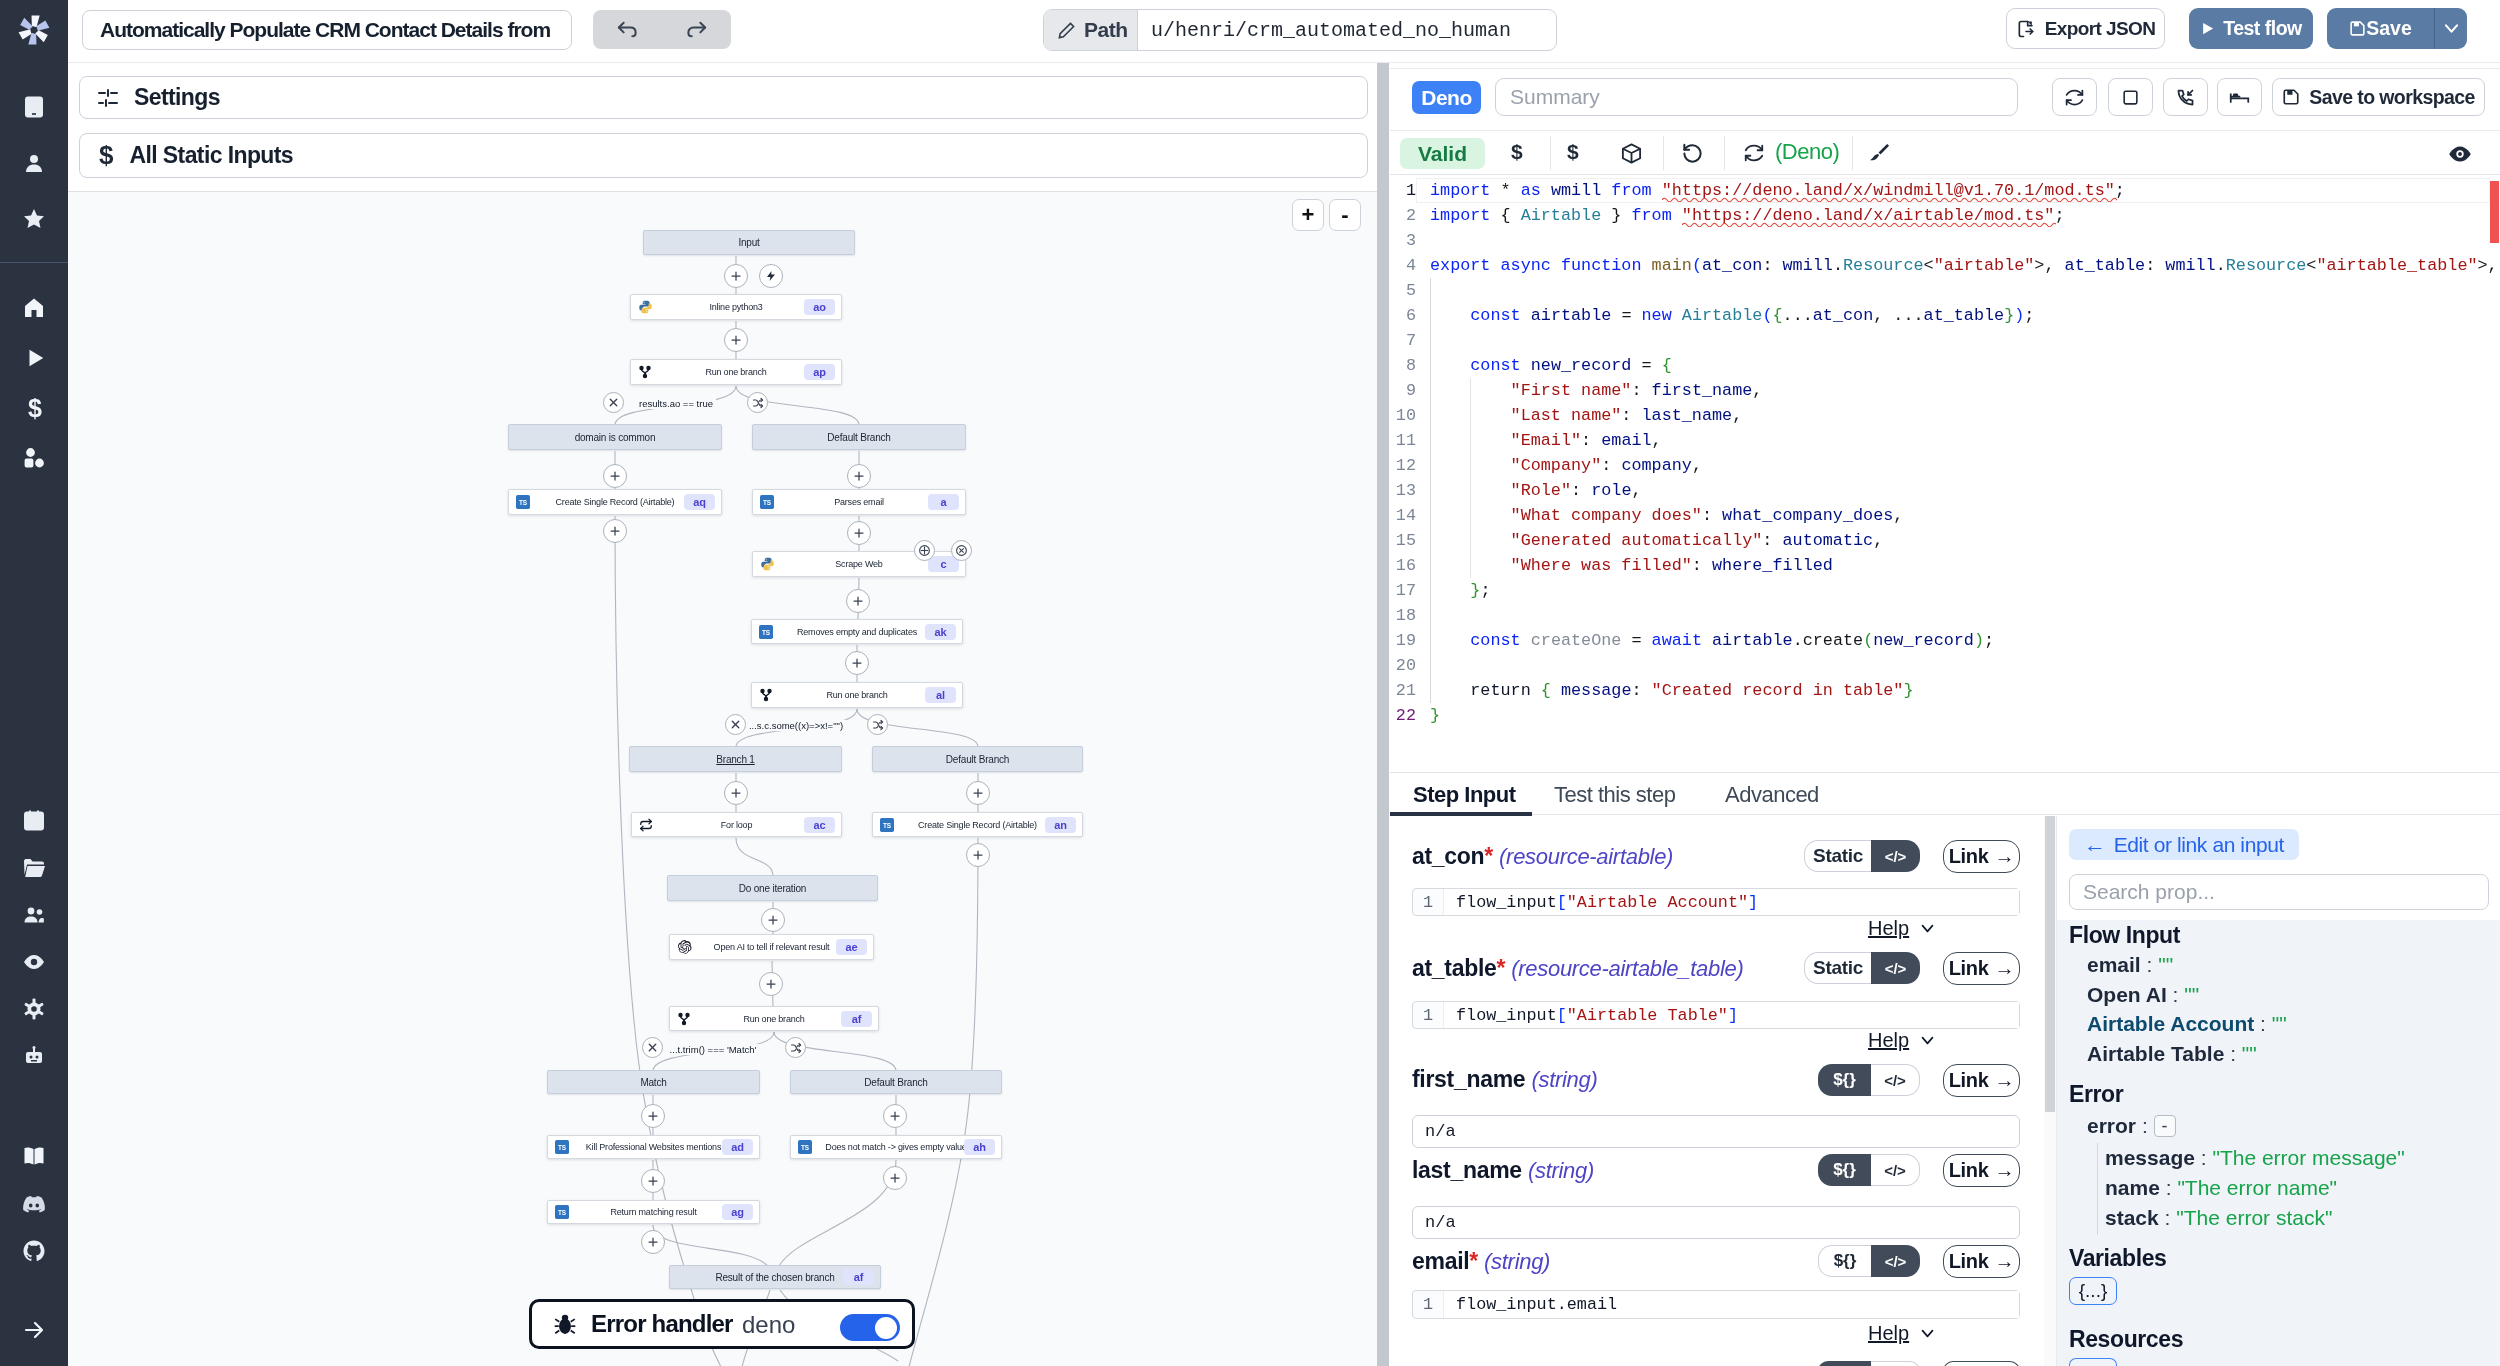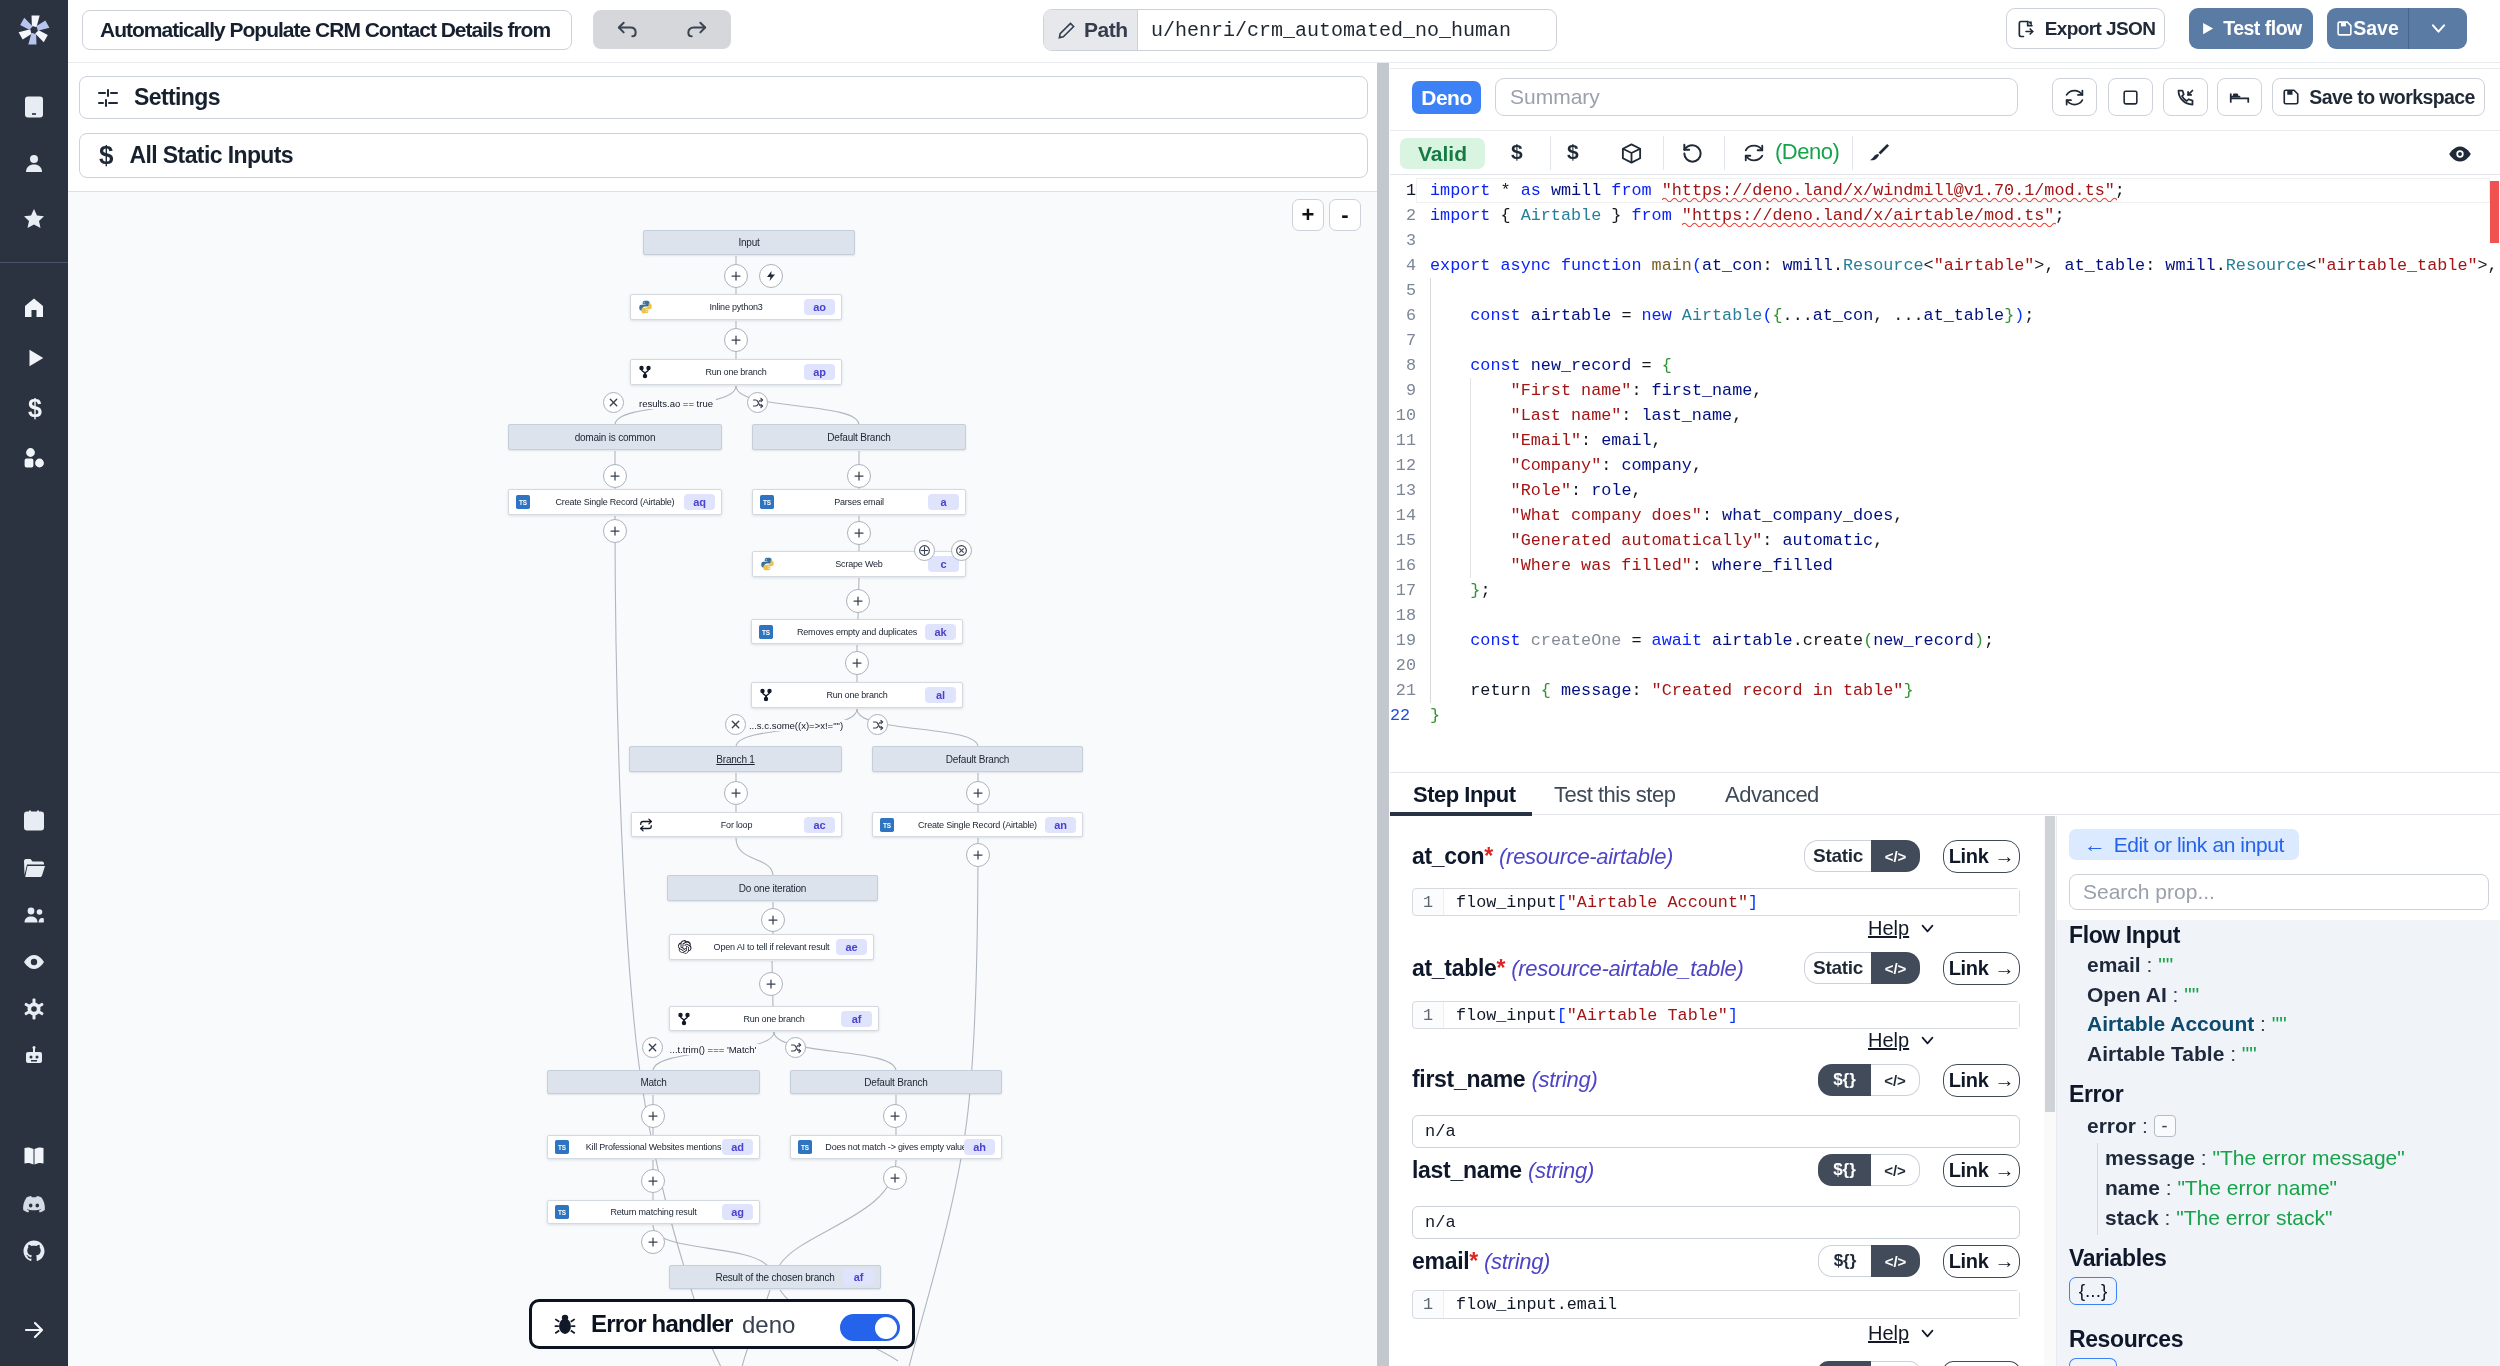--- a/index.html
+++ b/index.html
@@ -154,21 +154,21 @@
     </svg>
   <span style="font-size:19px;font-weight:bold;color:#1f2937;letter-spacing:-0.6px;">Export JSON</span>
 </div>
 <div class="abs flex" style="left:2189px;top:8px;width:124px;height:41px;background:#5a7ba3;border-radius:9px;justify-content:center;gap:8px;">
   <svg width="15" height="15" viewBox="0 0 24 24" fill="#fff">
       <path d="M5 3 L21 12 L5 21 Z"></path>
     </svg>
   <span style="font-size:19.5px;font-weight:bold;color:#fff;letter-spacing:-0.5px;">Test flow</span>
 </div>
 <div class="abs flex" style="left:2327px;top:8px;width:140px;height:41px;background:#5a7ba3;border-radius:9px;">
-  <div class="flex" style="width:82px;justify-content:center;border-right:1px solid #47648a;height:100%;">
+  <div class="flex" style="width:108px;justify-content:center;border-right:1px solid #47648a;height:100%;">
     <svg width="17" height="17" viewBox="0 0 24 24" fill="none" stroke="#fff" stroke-width="2.2" stroke-linejoin="round">
         <path d="M19 21 L5 21 C3.9 21 3 20.1 3 19 L3 5 C3 3.9 3.9 3 5 3 L16 3 L21 8 L21 19 C21 20.1 20.1 21 19 21 Z"></path>
         <path d="M7 3 L7 9 L14 9 L14 3" fill="#fff" stroke="none"></path>
       </svg>
     <span style="font-size:19.5px;font-weight:bold;color:#fff;">Save</span>
   </div>
   <div class="flex" style="flex:1;justify-content:center;">
     <svg width="19" height="19" viewBox="0 0 24 24" fill="none" stroke="#fff" stroke-width="2.6" stroke-linecap="round" stroke-linejoin="round">
         <polyline points="5,8 12,16 19,8"></polyline>
       </svg>
@@ -615,21 +615,21 @@
 <div class="abs" style="left:0;top:378px;width:26px;height:25px;line-height:25px;text-align:right;color:#7c8696;font-size:16.8px;">16</div>
 <div class="abs" style="left:40px;top:378px;height:25px;line-height:25px;white-space:pre;">        <span style="color:#a31515">"Where was filled"</span><span style="color:#16181d">: </span><span style="color:#001080">where_filled</span></div>
 <div class="abs" style="left:0;top:403px;width:26px;height:25px;line-height:25px;text-align:right;color:#7c8696;font-size:16.8px;">17</div>
 <div class="abs" style="left:40px;top:403px;height:25px;line-height:25px;white-space:pre;">    <span style="color:#319331">}</span><span style="color:#16181d">;</span></div>
 <div class="abs" style="left:0;top:428px;width:26px;height:25px;line-height:25px;text-align:right;color:#7c8696;font-size:16.8px;">18</div>
 <div class="abs" style="left:0;top:453px;width:26px;height:25px;line-height:25px;text-align:right;color:#7c8696;font-size:16.8px;">19</div>
 <div class="abs" style="left:40px;top:453px;height:25px;line-height:25px;white-space:pre;">    <span style="color:#0b24f5">const </span><span style="color:#848b98">createOne </span><span style="color:#16181d">= </span><span style="color:#0b24f5">await </span><span style="color:#001080">airtable</span><span style="color:#16181d">.</span><span style="color:#16181d">create</span><span style="color:#319331">(</span><span style="color:#001080">new_record</span><span style="color:#319331">)</span><span style="color:#16181d">;</span></div>
 <div class="abs" style="left:0;top:478px;width:26px;height:25px;line-height:25px;text-align:right;color:#7c8696;font-size:16.8px;">20</div>
 <div class="abs" style="left:0;top:503px;width:26px;height:25px;line-height:25px;text-align:right;color:#7c8696;font-size:16.8px;">21</div>
 <div class="abs" style="left:40px;top:503px;height:25px;line-height:25px;white-space:pre;">    <span style="color:#0f172a">return </span><span style="color:#319331">{ </span><span style="color:#001080">message</span><span style="color:#16181d">: </span><span style="color:#a31515">"Created record in table"</span><span style="color:#319331">}</span></div>
-<div class="abs" style="left:0;top:528px;width:26px;height:25px;line-height:25px;text-align:left;color:#1d4ed8;font-size:16.8px;">22</div>
+<div class="abs" style="left:0;top:528px;width:26px;height:25px;line-height:25px;text-align:right;color:#701a75;font-size:16.8px;">22</div>
 <div class="abs" style="left:40px;top:528px;height:25px;line-height:25px;white-space:pre;"><span style="color:#319331">}</span></div>
 <svg class="abs" style="left:272px;top:22px" width="455" height="5" viewBox="0 0 455 5" fill="none" stroke="#e4453a" stroke-width="1.1">
       <path d="M0 3 q2.5 -3.5 5 0 t5 0 q2.5 -3.5 5 0 t5 0 q2.5 -3.5 5 0 t5 0 q2.5 -3.5 5 0 t5 0 q2.5 -3.5 5 0 t5 0 q2.5 -3.5 5 0 t5 0 q2.5 -3.5 5 0 t5 0 q2.5 -3.5 5 0 t5 0 q2.5 -3.5 5 0 t5 0 q2.5 -3.5 5 0 t5 0 q2.5 -3.5 5 0 t5 0 q2.5 -3.5 5 0 t5 0 q2.5 -3.5 5 0 t5 0 q2.5 -3.5 5 0 t5 0 q2.5 -3.5 5 0 t5 0 q2.5 -3.5 5 0 t5 0 q2.5 -3.5 5 0 t5 0 q2.5 -3.5 5 0 t5 0 q2.5 -3.5 5 0 t5 0 q2.5 -3.5 5 0 t5 0 q2.5 -3.5 5 0 t5 0 q2.5 -3.5 5 0 t5 0 q2.5 -3.5 5 0 t5 0 q2.5 -3.5 5 0 t5 0 q2.5 -3.5 5 0 t5 0 q2.5 -3.5 5 0 t5 0 q2.5 -3.5 5 0 t5 0 q2.5 -3.5 5 0 t5 0 q2.5 -3.5 5 0 t5 0 q2.5 -3.5 5 0 t5 0 q2.5 -3.5 5 0 t5 0 q2.5 -3.5 5 0 t5 0 q2.5 -3.5 5 0 t5 0 q2.5 -3.5 5 0 t5 0 q2.5 -3.5 5 0 t5 0 q2.5 -3.5 5 0 t5 0 q2.5 -3.5 5 0 t5 0 q2.5 -3.5 5 0 t5 0 q2.5 -3.5 5 0 t5 0 q2.5 -3.5 5 0 t5 0 q2.5 -3.5 5 0 t5 0 q2.5 -3.5 5 0 t5 0 q2.5 -3.5 5 0 t5 0 q2.5 -3.5 5 0 t5 0 q2.5 -3.5 5 0 t5 0 q2.5 -3.5 5 0 t5 0"></path>
     </svg>
 <svg class="abs" style="left:292px;top:47px" width="374" height="5" viewBox="0 0 374 5" fill="none" stroke="#e4453a" stroke-width="1.1">
       <path d="M0 3 q2.5 -3.5 5 0 t5 0 q2.5 -3.5 5 0 t5 0 q2.5 -3.5 5 0 t5 0 q2.5 -3.5 5 0 t5 0 q2.5 -3.5 5 0 t5 0 q2.5 -3.5 5 0 t5 0 q2.5 -3.5 5 0 t5 0 q2.5 -3.5 5 0 t5 0 q2.5 -3.5 5 0 t5 0 q2.5 -3.5 5 0 t5 0 q2.5 -3.5 5 0 t5 0 q2.5 -3.5 5 0 t5 0 q2.5 -3.5 5 0 t5 0 q2.5 -3.5 5 0 t5 0 q2.5 -3.5 5 0 t5 0 q2.5 -3.5 5 0 t5 0 q2.5 -3.5 5 0 t5 0 q2.5 -3.5 5 0 t5 0 q2.5 -3.5 5 0 t5 0 q2.5 -3.5 5 0 t5 0 q2.5 -3.5 5 0 t5 0 q2.5 -3.5 5 0 t5 0 q2.5 -3.5 5 0 t5 0 q2.5 -3.5 5 0 t5 0 q2.5 -3.5 5 0 t5 0 q2.5 -3.5 5 0 t5 0 q2.5 -3.5 5 0 t5 0 q2.5 -3.5 5 0 t5 0 q2.5 -3.5 5 0 t5 0 q2.5 -3.5 5 0 t5 0 q2.5 -3.5 5 0 t5 0 q2.5 -3.5 5 0 t5 0 q2.5 -3.5 5 0 t5 0 q2.5 -3.5 5 0 t5 0 q2.5 -3.5 5 0 t5 0 q2.5 -3.5 5 0 t5 0 q2.5 -3.5 5 0 t5 0 q2.5 -3.5 5 0 t5 0"></path>
     </svg>
 <div class="abs" style="left:1100px;top:6px;width:9px;height:62px;background:#f05252;"></div>
 </div>
 

